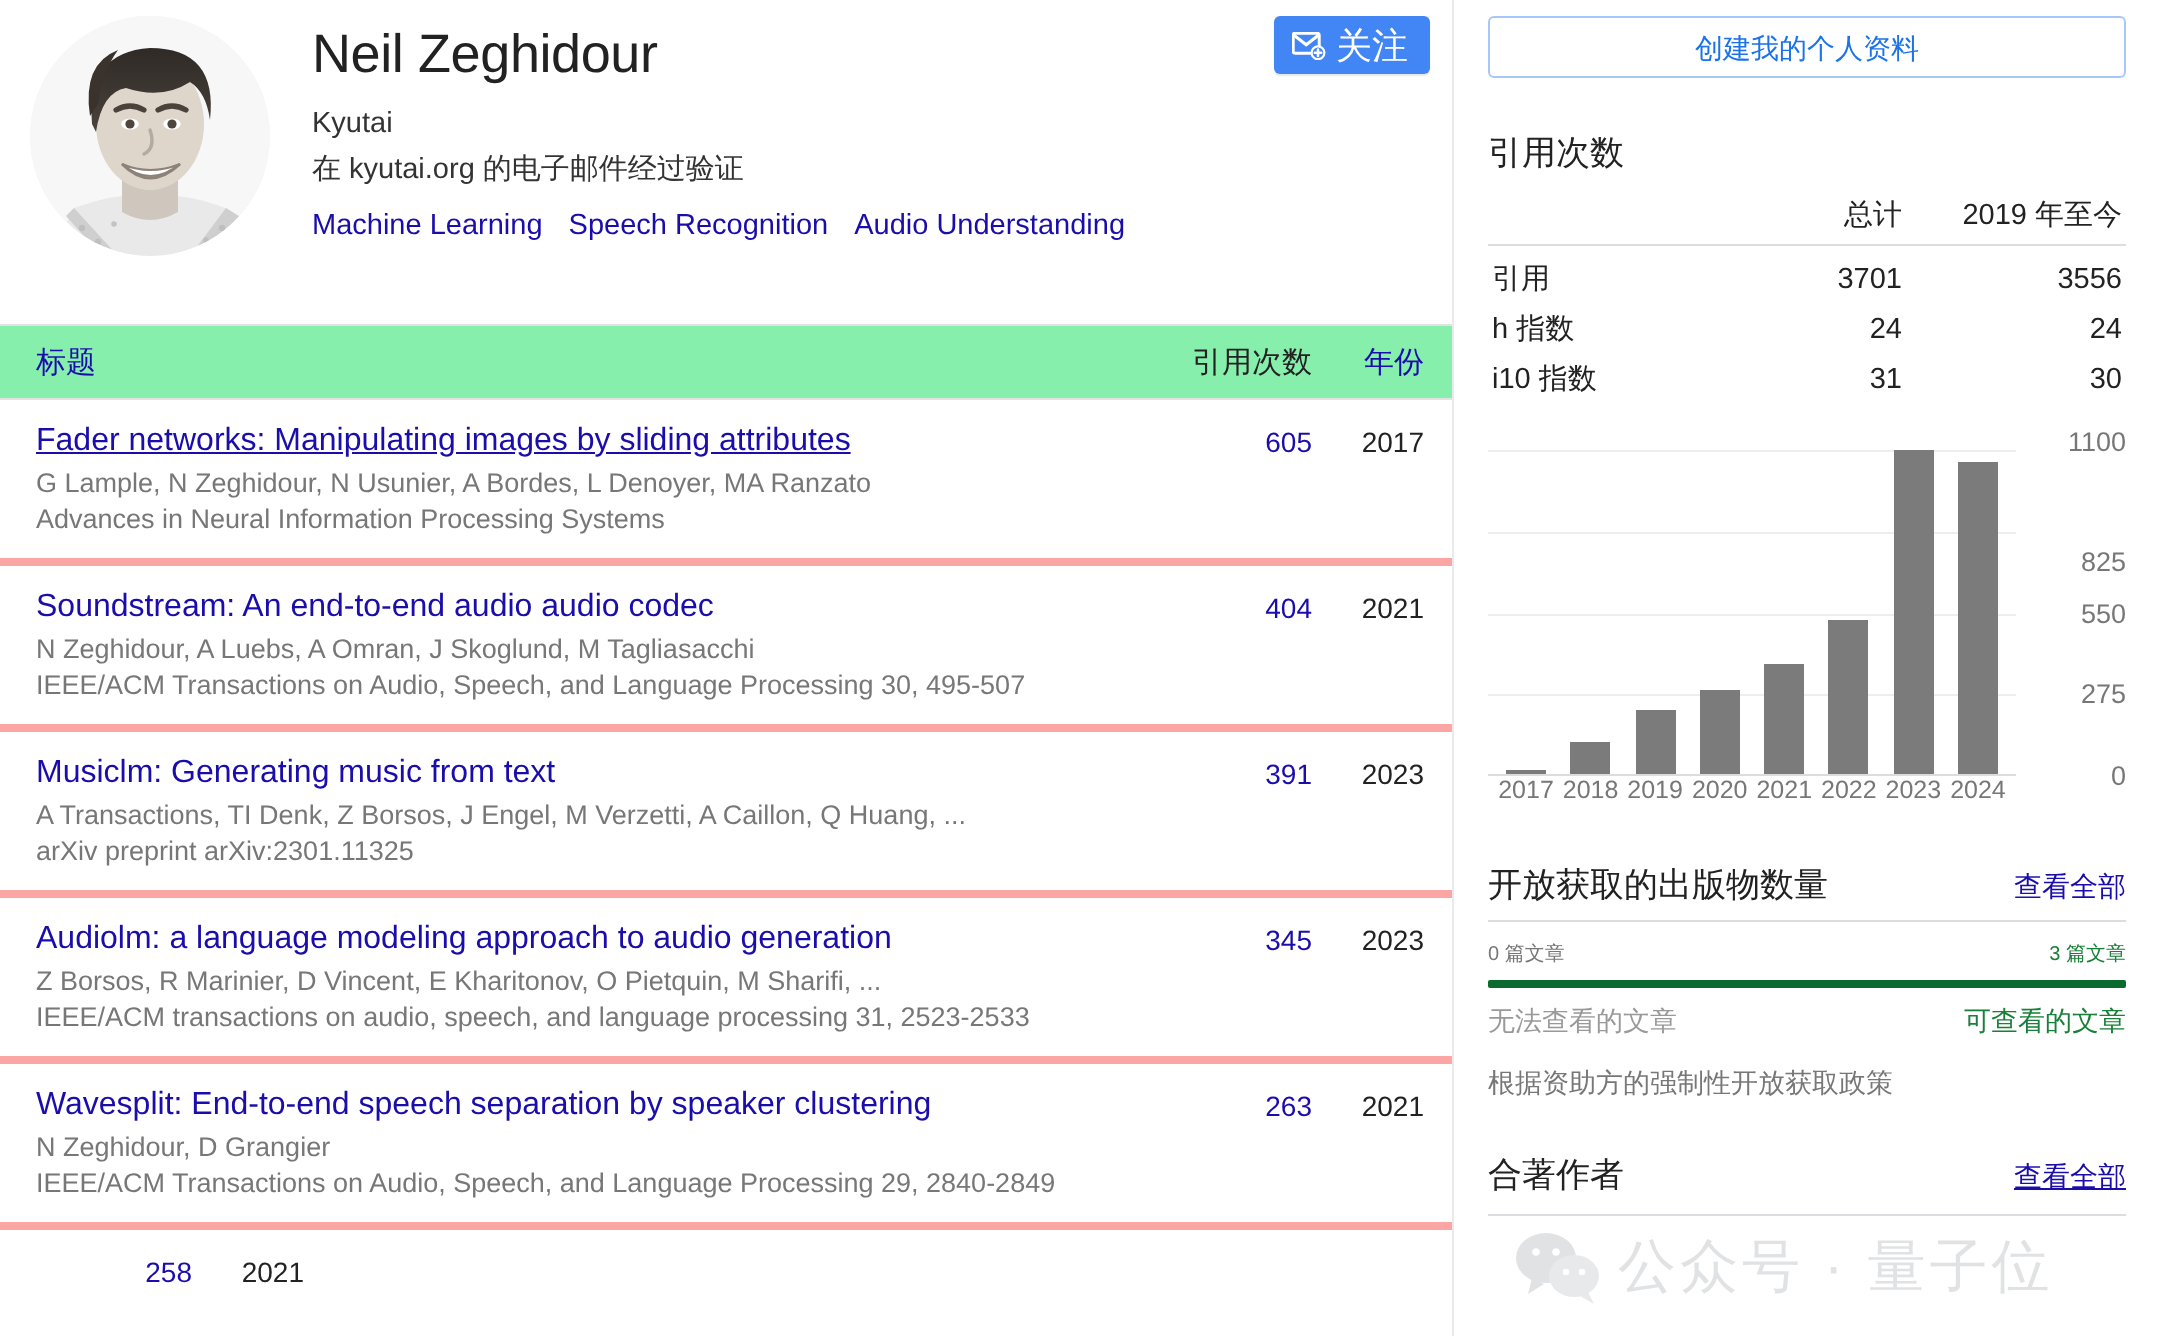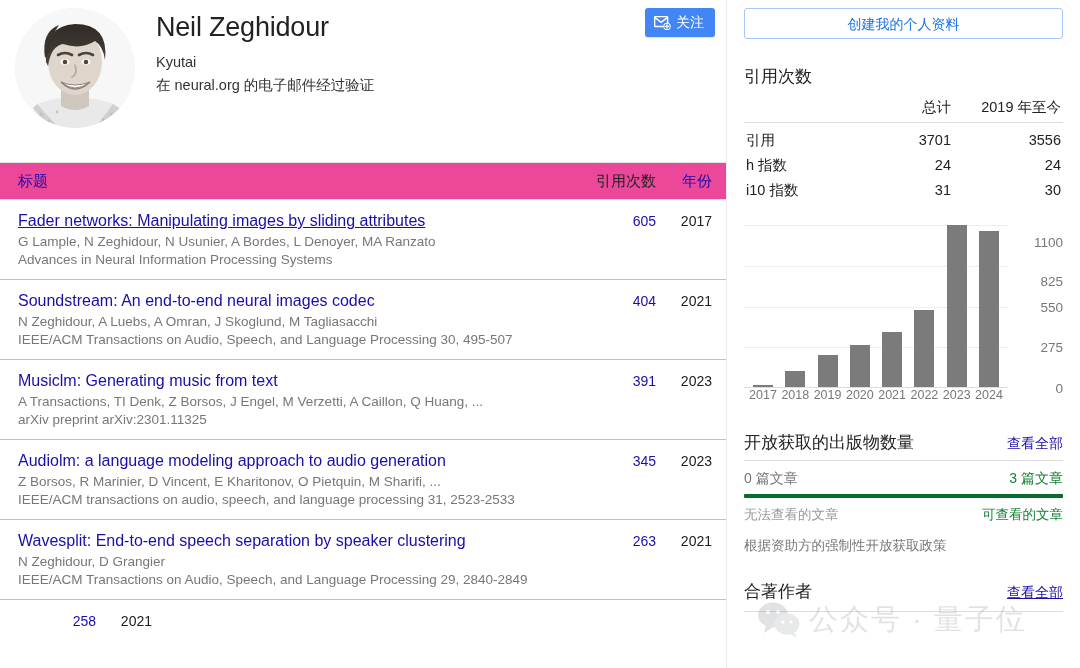--- a/index.html
+++ b/index.html
@@ -70,49 +70,49 @@
   .follow-btn {
     position: absolute;
     right: 11px; top: 8px;
     background: #4285f4;
     color: #fff;
     border: none;
     border-radius: 3px;
     height: 29px;
     padding: 0 11px 0 9px;
     display: flex; align-items: center; gap: 5px;
-    font-size: 14px;
+    font-size: 18px;
     cursor: pointer;
     font-family: inherit;
     box-shadow: 0 1px 1px rgba(0,0,0,0.10);
   }
   .follow-btn svg { display: block; }
 
   
   .pub-table { width: 100%; margin-top: 10px; }
   .pub-head {
-    background: #ec4899;
+    background: #86efac;
     border-top: 1px solid #e3e3e3;
     border-bottom: 1px solid #e3e3e3;
     display: flex;
     align-items: center;
     height: 38px;
     padding: 0 14px 0 18px;
     font-size: 15px;
   }
   .pub-head .h-title { flex: 1; }
   .pub-head .h-cited { width: 78px; text-align: right; }
   .pub-head .h-year  { width: 56px; text-align: right; }
   .pub-head a { color: #1a0dab; text-decoration: none; }
   .pub-head .static { color: #222; }
 
   .pub-row {
     display: flex;
     padding: 11px 14px 10px 18px;
-    border-bottom: 1px solid #fca5a5;
+    border-bottom: 4px solid #fca5a5;
     align-items: flex-start;
   }
   .pub-row:last-child { border-bottom: none; }
   .pub-main { flex: 1; min-width: 0; padding-right: 12px; }
   .pub-title {
     color: #1a0dab;
     font-size: 16px;
     line-height: 20px;
     text-decoration: none;
     display: inline-block;
@@ -251,21 +251,21 @@
     position: absolute; right: 0;
     font-size: 13.5px; color: #777;
     transform: translateY(-50%);
     text-align: right; width: 100%;
   }
 
   
   .oa-divider { border-top: 1px solid #dadce0; margin-top: 6px; }
   .oa-counts {
     display: flex; justify-content: space-between;
-    font-size: 14px; margin-top: 9px; margin-bottom: 6px;
+    font-size: 10px; margin-top: 9px; margin-bottom: 6px;
   }
   .oa-left { color: #777; }
   .oa-right { color: #188038; }
   .oa-bar {
     height: 4px; width: 100%;
     background: #dadce0;
     display: flex;
     border-radius: 1px;
     overflow: hidden;
   }
@@ -283,21 +283,21 @@
   .coauth-row {
     display: flex; align-items: baseline; justify-content: space-between;
     margin-top: 25px;
   }
   .coauth-title { font-size: 17px; color: #222; }
   .coauth-divider { border-top: 1px solid #dadce0; margin-top: 8px; }
 
   
   .watermark {
     position: absolute;
-    left: 30px; top: 600px;
+    left: 30px; top: 614px;
     display: flex; align-items: center;
     gap: 8px;
     pointer-events: none;
     opacity: 0.30;
     z-index: 5;
   }
   .wm-text {
     font-size: 29px;
     color: #9aa0a6;
     letter-spacing: 2px;
@@ -363,21 +363,24 @@
               <path d="M46 74 Q60 86 75 74 Q60 80 46 74 Z" fill="#ffffff" stroke="#8d8279" stroke-width="1"></path>
               <path d="M46 74 Q60 88 75 74" stroke="#8d8279" stroke-width="1.4" fill="none"></path>
             </g>
           </svg>
         </div>
       </div>
 
       <div class="profile-info">
         <div class="prof-name">Neil Zeghidour</div>
         <div class="prof-affil">Kyutai</div>
-        <div class="prof-email">在 neural.org 的电子邮件经过验证</div>
+        <div class="prof-email">在 kyutai.org 的电子邮件经过验证</div>
+        <div class="prof-tags">
+          <a href="#">Machine Learning</a><a href="#">Speech Recognition</a><a href="#">Audio Understanding</a>
+        </div>
       </div>
 
       <button class="follow-btn">
         <span>
           <svg width="17" height="14" viewBox="0 0 17 14" xmlns="http://www.w3.org/2000/svg">
             <rect x="0.6" y="0.6" width="13" height="10" rx="1" fill="none" stroke="#ffffff" stroke-width="1.5"></rect>
             <path d="M1 1.6 L7.1 6.4 L13.2 1.6" fill="none" stroke="#ffffff" stroke-width="1.5"></path>
             <circle cx="13" cy="10.4" r="3.2" fill="#4285f4" stroke="#ffffff" stroke-width="1.1"></circle>
             <path d="M13 8.8 V12 M11.4 10.4 H14.6" stroke="#ffffff" stroke-width="1.3" stroke-linecap="round"></path>
           </svg>
@@ -402,21 +405,21 @@
           <a href="#" class="pub-title visited">Fader networks: Manipulating images by sliding attributes</a>
           <div class="pub-authors">G Lample, N Zeghidour, N Usunier, A Bordes, L Denoyer, MA Ranzato</div>
           <div class="pub-venue">Advances in Neural Information Processing Systems</div>
         </div>
         <div class="pub-cited"><a href="#">605</a></div>
         <div class="pub-year">2017</div>
       </div>
 
       <div class="pub-row">
         <div class="pub-main">
-          <a href="#" class="pub-title">Soundstream: An end-to-end neural images codec</a>
+          <a href="#" class="pub-title">Soundstream: An end-to-end audio audio codec</a>
           <div class="pub-authors">N Zeghidour, A Luebs, A Omran, J Skoglund, M Tagliasacchi</div>
           <div class="pub-venue">IEEE/ACM Transactions on Audio, Speech, and Language Processing 30, 495-507</div>
         </div>
         <div class="pub-cited"><a href="#">404</a></div>
         <div class="pub-year">2021</div>
       </div>
 
       <div class="pub-row">
         <div class="pub-main">
           <a href="#" class="pub-title">Musiclm: Generating music from text</a>
@@ -526,21 +529,21 @@
         <span>2017</span>
         <span>2018</span>
         <span>2019</span>
         <span>2020</span>
         <span>2021</span>
         <span>2022</span>
         <span>2023</span>
         <span>2024</span>
       </div>
       <div class="y-labels">
-        <span style="top:25px;">1100</span>
+        <span style="top:4px;">1100</span>
         <span style="top:64px;">825</span>
         <span style="top:89.5px;">550</span>
         <span style="top:130.2px;">275</span>
         <span style="top:171px;">0</span>
       </div>
     </div>
 
     <div class="section-head-row">
       <div class="section-title">开放获取的出版物数量</div>
       <a href="#" class="view-all">查看全部</a>

